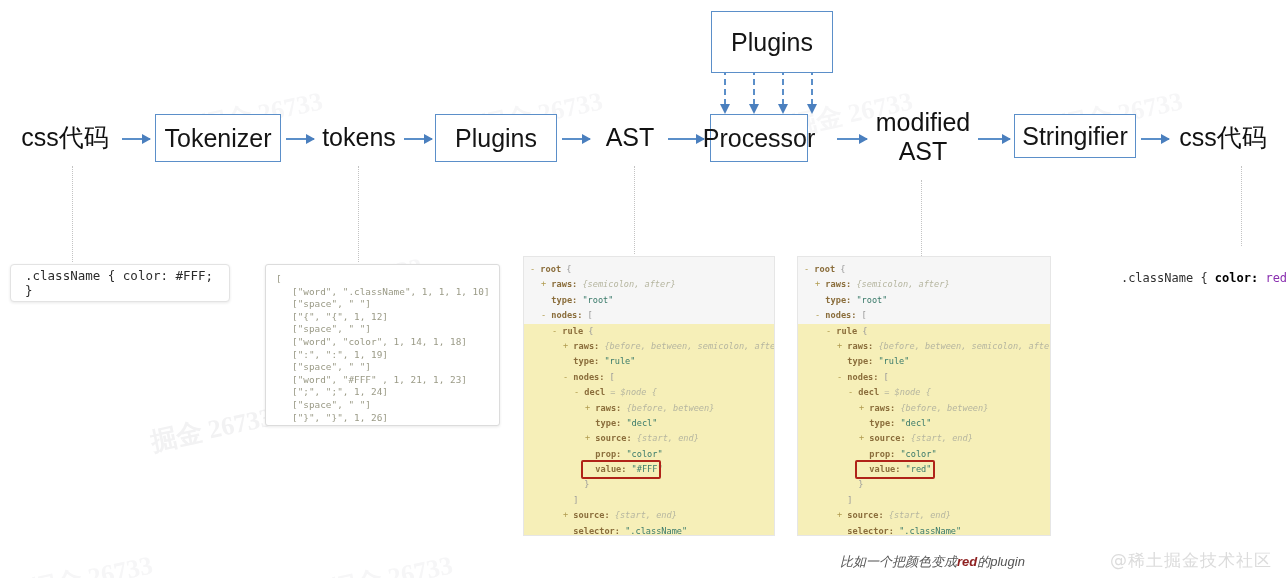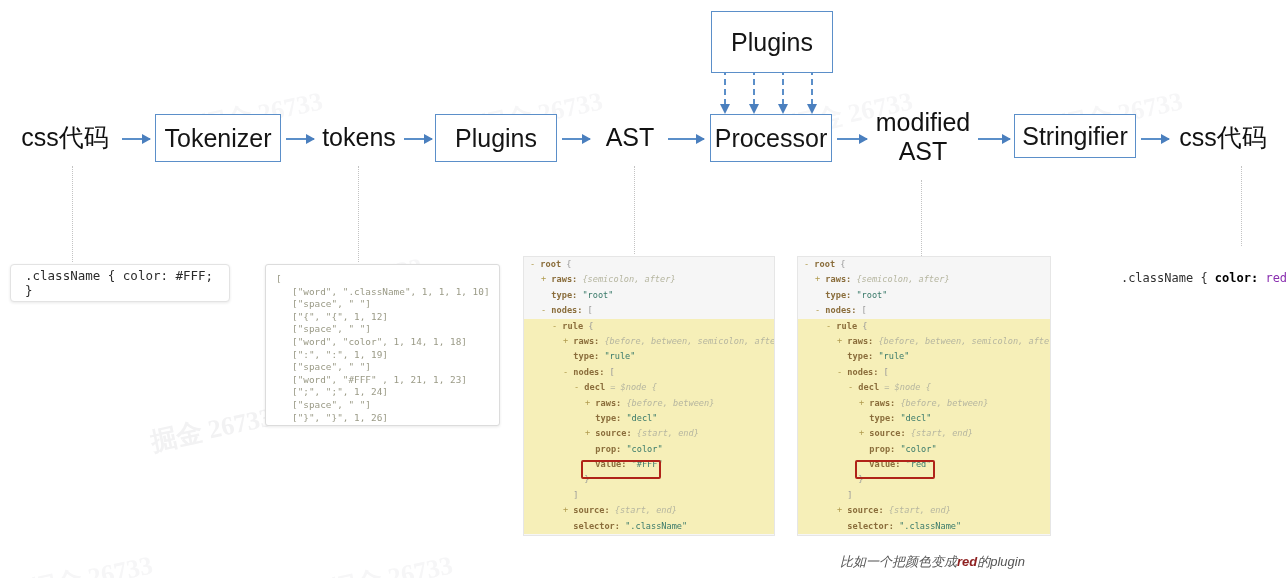--- a/index.html
+++ b/index.html
@@ -136,20 +136,21 @@
     position:absolute;
     background:#f6f6f6;
     border:1px solid #e6e6e6;
     box-sizing:border-box;
     font-family:"DejaVu Sans Mono","Liberation Mono",monospace;
     font-size:8.6px;
     line-height:15.4px;
     color:#6d6d6d;
     z-index:4;
     overflow:hidden;
+    padding-top:5px;
   }
   .ast-row{
     position:relative;
     white-space:pre;
     padding-left:6px;
     height:15.4px;
   }
   .ast-row.hl{background:#f6efb8;}
   .tw{color:#b09b4e;}              
   .kd{color:#8a6d3b;font-weight:bold;}               
@@ -232,21 +233,21 @@
   <div class="arrow" style="left:668px;top:138px;width:36px;"></div>
 
   <div class="node-box" style="left:711px;top:11px;width:122px;height:62px;">
     <span>Plugins</span>
   </div>
   <div class="dashed-down" style="left:724px;top:69px;height:36px;"></div>
   <div class="dashed-down" style="left:753px;top:69px;height:36px;"></div>
   <div class="dashed-down" style="left:782px;top:69px;height:36px;"></div>
   <div class="dashed-down" style="left:811px;top:69px;height:36px;"></div>
 
-  <div class="node-box" style="left:710px;top:114px;width:122px;height:48px;">
+  <div class="node-box" style="left:710px;top:114px;width:98px;height:48px;">
     <span>Processor</span>
   </div>
   <div class="arrow" style="left:837px;top:138px;width:30px;"></div>
 
   <div class="plain-label" style="left:872px;top:100px;width:102px;height:74px;flex-direction:column;">
     <span>modified
 AST</span>
   </div>
   <div class="arrow" style="left:978px;top:138px;width:32px;"></div>
 
@@ -336,13 +337,14 @@
     </div>
 
   <div class="final-css" style="left:1092px;top:257px;">
     <span class="sel">.className { </span><span class="prop">color:</span><span class="val"> red;</span>
   </div>
 
   <div class="caption" style="left:840px;top:553px;">
     <span>比如一个把颜色变成</span><span class="hot">red</span><span>的plugin</span>
   </div>
 
+  <div class="corner-wm">@稀土掘金技术社区</div>
 </div>
 
 </body></html>

